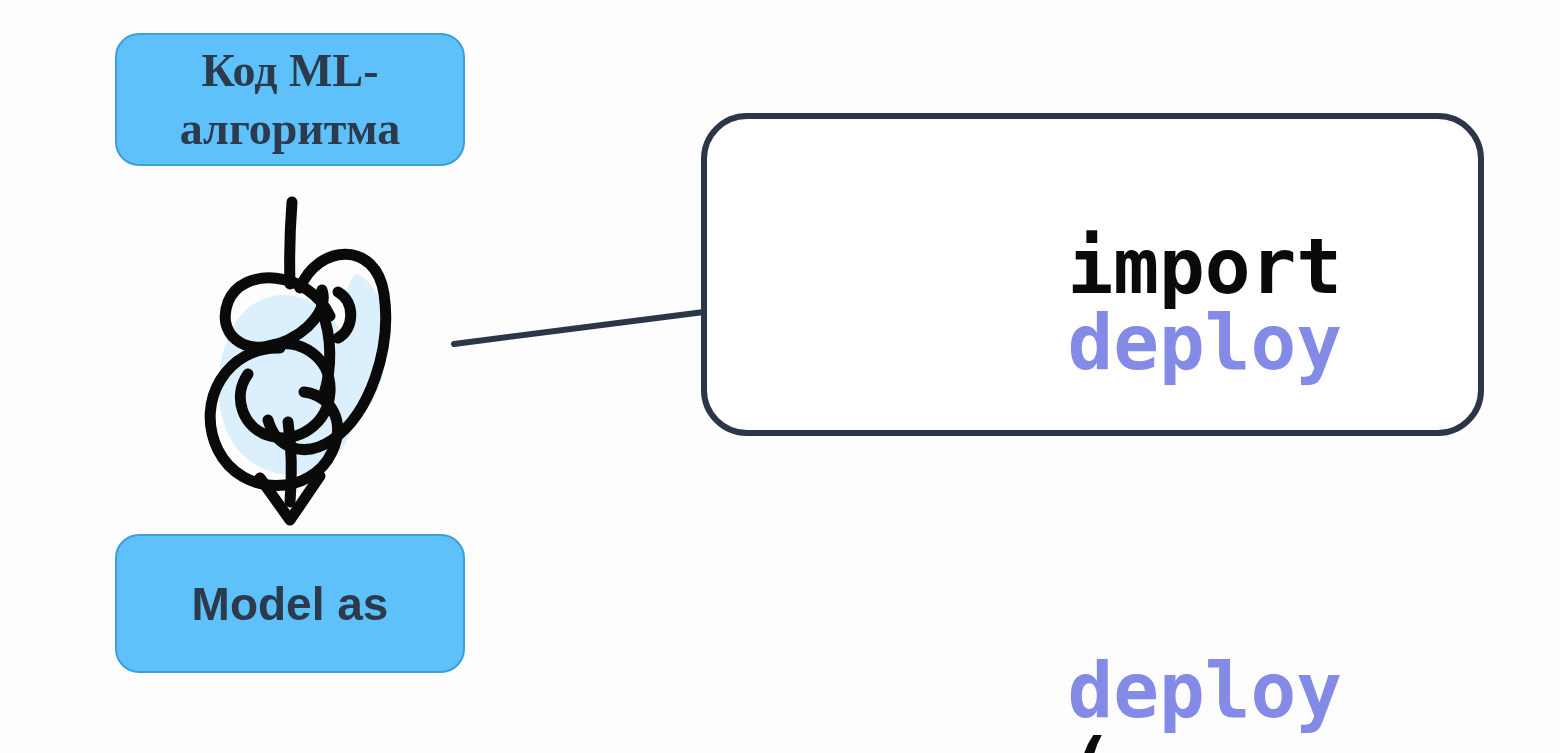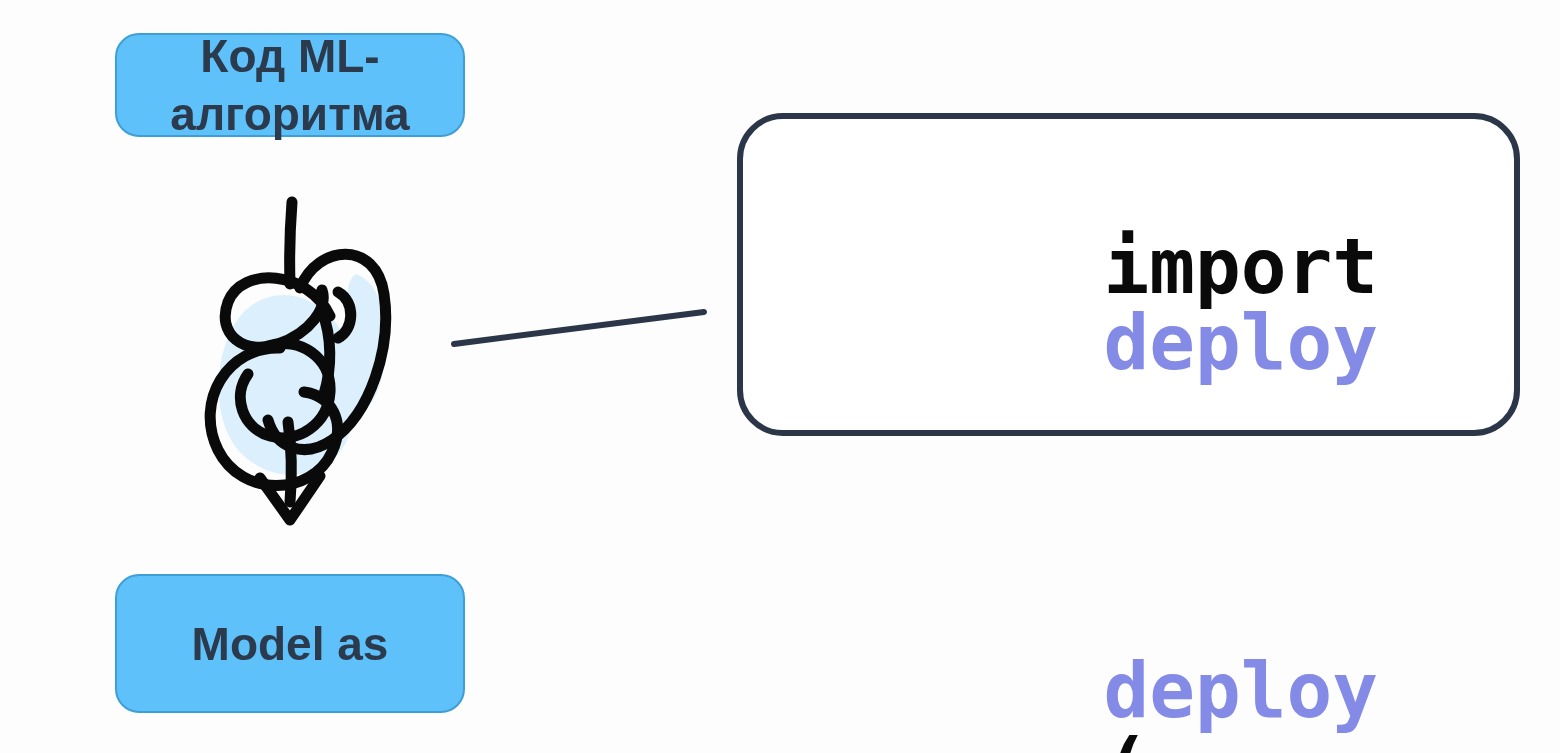--- a/index.html
+++ b/index.html
@@ -32,22 +32,22 @@
     align-items: center;
     justify-content: center;
     text-align: center;
     color: #2C3A4E;
     font-weight: 700;
     font-size: 46px;
     line-height: 58px;
     letter-spacing: 0px;
   }
   .blue-box .line { white-space: nowrap; }
-  #top-box    { left: 115px; top: 33px;  height: 104px; }
-  #bottom-box { left: 115px; top: 574px; height: 139px; }
+  #top-box    { left: 115px; top: 33px;  height: 133px; font-family: Liberation Serif, serif; }
+  #bottom-box { left: 115px; top: 534px; height: 139px; }
 
   
   #scribble-wrap {
     position: absolute;
     left: 180px; top: 196px;
     width: 220px; height: 348px;
   }
 
   
   #connector-wrap {
@@ -59,21 +59,20 @@
   
   .code-box {
     position: absolute;
     left: 701px; top: 113px;
     width: 783px; height: 323px;
     box-sizing: border-box;
     background: #ffffff;
     border: 6px solid #2B3648;
     border-radius: 46px;
     padding-left: 86px;
-    margin-left: 36px;
   }
   .code-line {
     font-family: "DejaVu Sans Mono", monospace;
     font-weight: 700;
     font-size: 76px;
     line-height: 76px;
     white-space: pre;
   }
   #code-line-1 { margin-top: 34px; }
   #code-line-2 { margin-top: 120px; }

